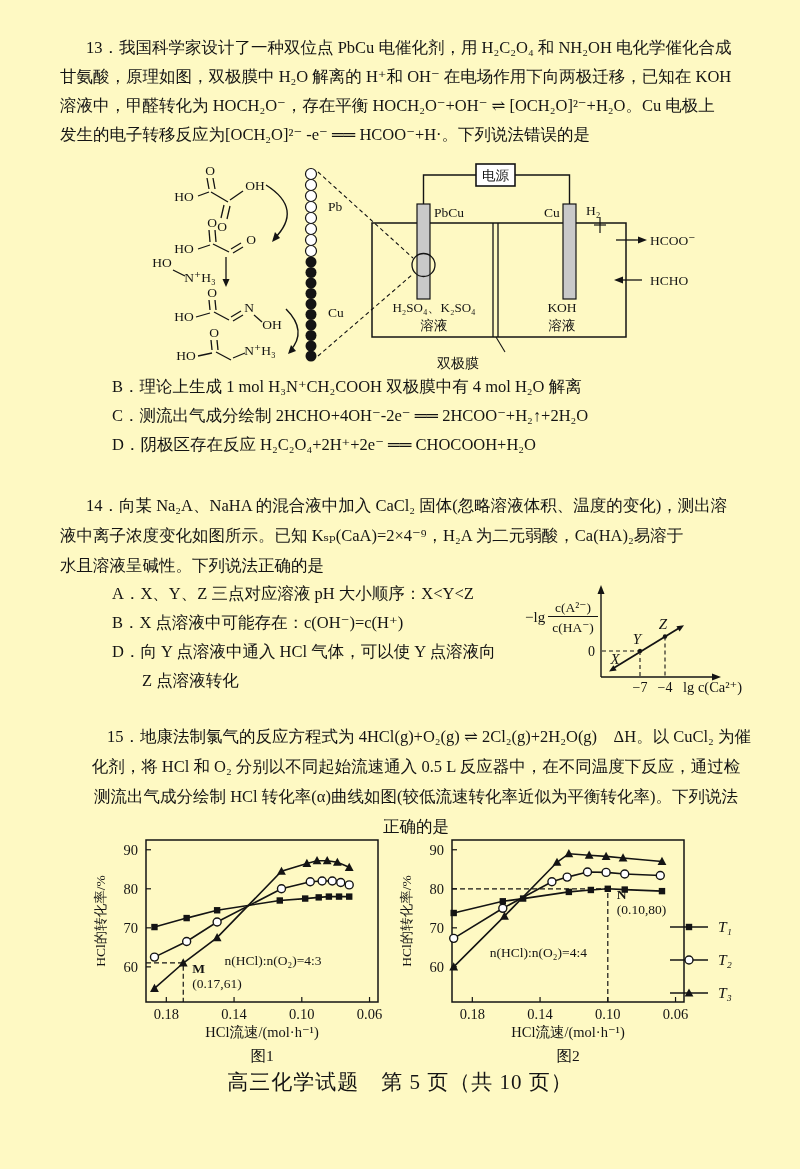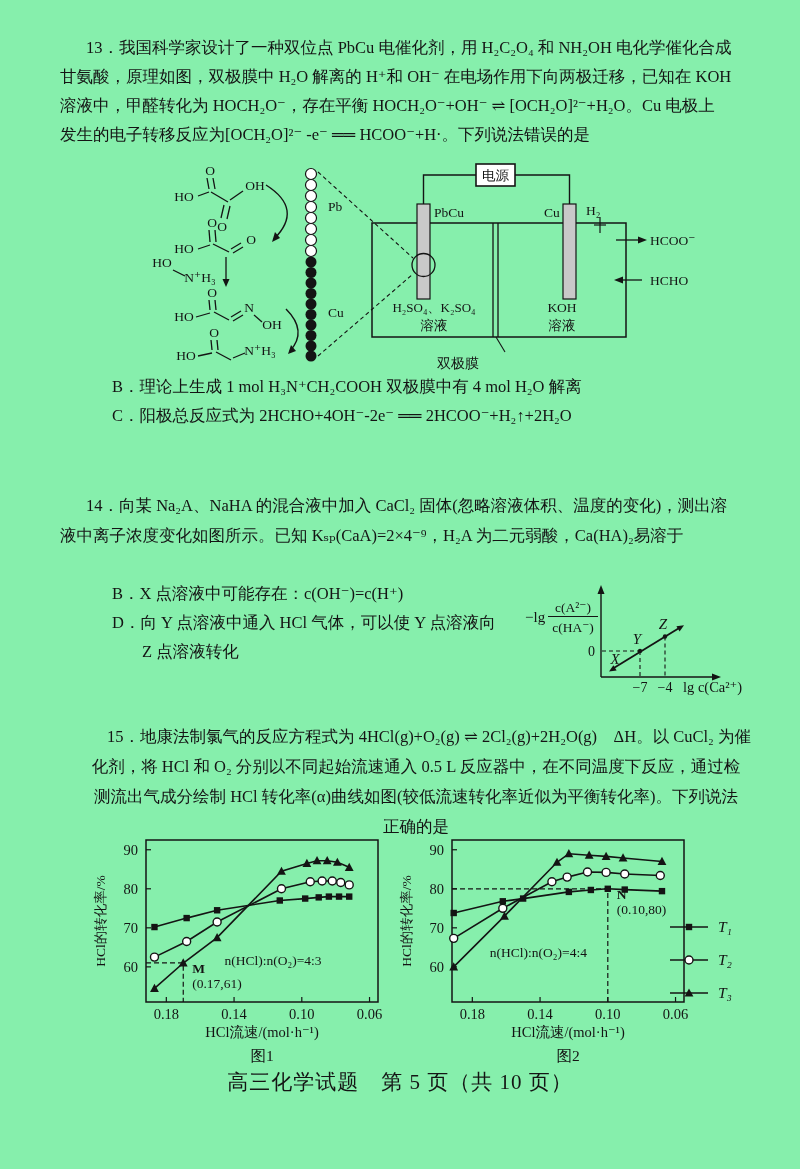--- a/index.html
+++ b/index.html
@@ -1,16 +1,16 @@
 <!DOCTYPE html>
 <html><head>
 <meta charset="utf-8">
 <style>
   html,body{margin:0;padding:0;background:#e8e8e8;}
-  .page{position:relative;width:800px;height:1169px;background:#86efac;overflow:hidden;
+  .page{position:relative;width:800px;height:1169px;background:#fef9c3;overflow:hidden;
         font-family:"Liberation Serif","DejaVu Serif",serif;color:#141414;}
   .para{position:absolute;}
   .para .line{white-space:nowrap;font-size:16.5px;}
   .lh29 .line{line-height:29px;}
   .lh30 .line{line-height:30px;}
   .para .line.first{padding-left:26px;}
   .opts{position:absolute;}
   .opts .line{white-space:nowrap;font-size:16.5px;line-height:29px;}
   .opts .line.cont{padding-left:30px;}
   svg{position:absolute;overflow:visible;}
@@ -155,29 +155,32 @@
       <text x="286" y="153" text-anchor="middle" font-size="13">H₂SO₄、K₂SO₄</text>
       <text x="286" y="171" text-anchor="middle">溶液</text>
       <text x="414" y="153" text-anchor="middle">KOH</text>
       <text x="414" y="171" text-anchor="middle">溶液</text>
       <text x="310" y="209" text-anchor="middle" font-size="14">双极膜</text>
     </g>
   </svg>
 
   <div class="opts" style="left:112px;top:372px;">
     <div class="line">B．理论上生成 1 mol H₃N⁺CH₂COOH 双极膜中有 4 mol H₂O 解离</div>
-    <div class="line">C．阳极总反应式为 2HCHO+4OH⁻-2e⁻ ══ 2HCOO⁻+H₂↑+2H₂O</div>
+    <div class="line">C．测流出气成分绘制 2HCHO+4OH⁻-2e⁻ ══ 2HCOO⁻+H₂↑+2H₂O</div>
+    <div class="line">D．阴极区存在反应 H₂C₂O₄+2H⁺+2e⁻ ══ CHOCOOH+H₂O</div>
   </div>
 
   <div class="para lh30" style="left:60px;top:491px;width:712px;">
     <div class="line first">14．向某 Na₂A、NaHA 的混合液中加入 CaCl₂ 固体(忽略溶液体积、温度的变化)，测出溶</div>
     <div class="line">液中离子浓度变化如图所示。已知 Kₛₚ(CaA)=2×4⁻⁹，H₂A 为二元弱酸，Ca(HA)₂易溶于</div>
+    <div class="line">水且溶液呈碱性。下列说法正确的是</div>
   </div>
 
   <div class="opts" style="left:112px;top:579px;">
+    <div class="line">A．X、Y、Z 三点对应溶液 pH 大小顺序：X&lt;Y&lt;Z</div>
     <div class="line">B．X 点溶液中可能存在：c(OH⁻)=c(H⁺)</div>
     <div class="line">D．向 Y 点溶液中通入 HCl 气体，可以使 Y 点溶液向</div>
     <div class="line cont">Z 点溶液转化</div>
   </div>
 
   <svg style="left:518px;top:576px;" width="262" height="140" viewBox="0 0 262 140">
     <g stroke="#141414" fill="none">
       <line x1="83" y1="16" x2="83" y2="101" stroke-width="1.4"></line>
       <line x1="83" y1="101" x2="197" y2="101" stroke-width="1.4"></line>
       <line x1="30" y1="40.5" x2="80" y2="40.5" stroke-width="1.2"></line>

